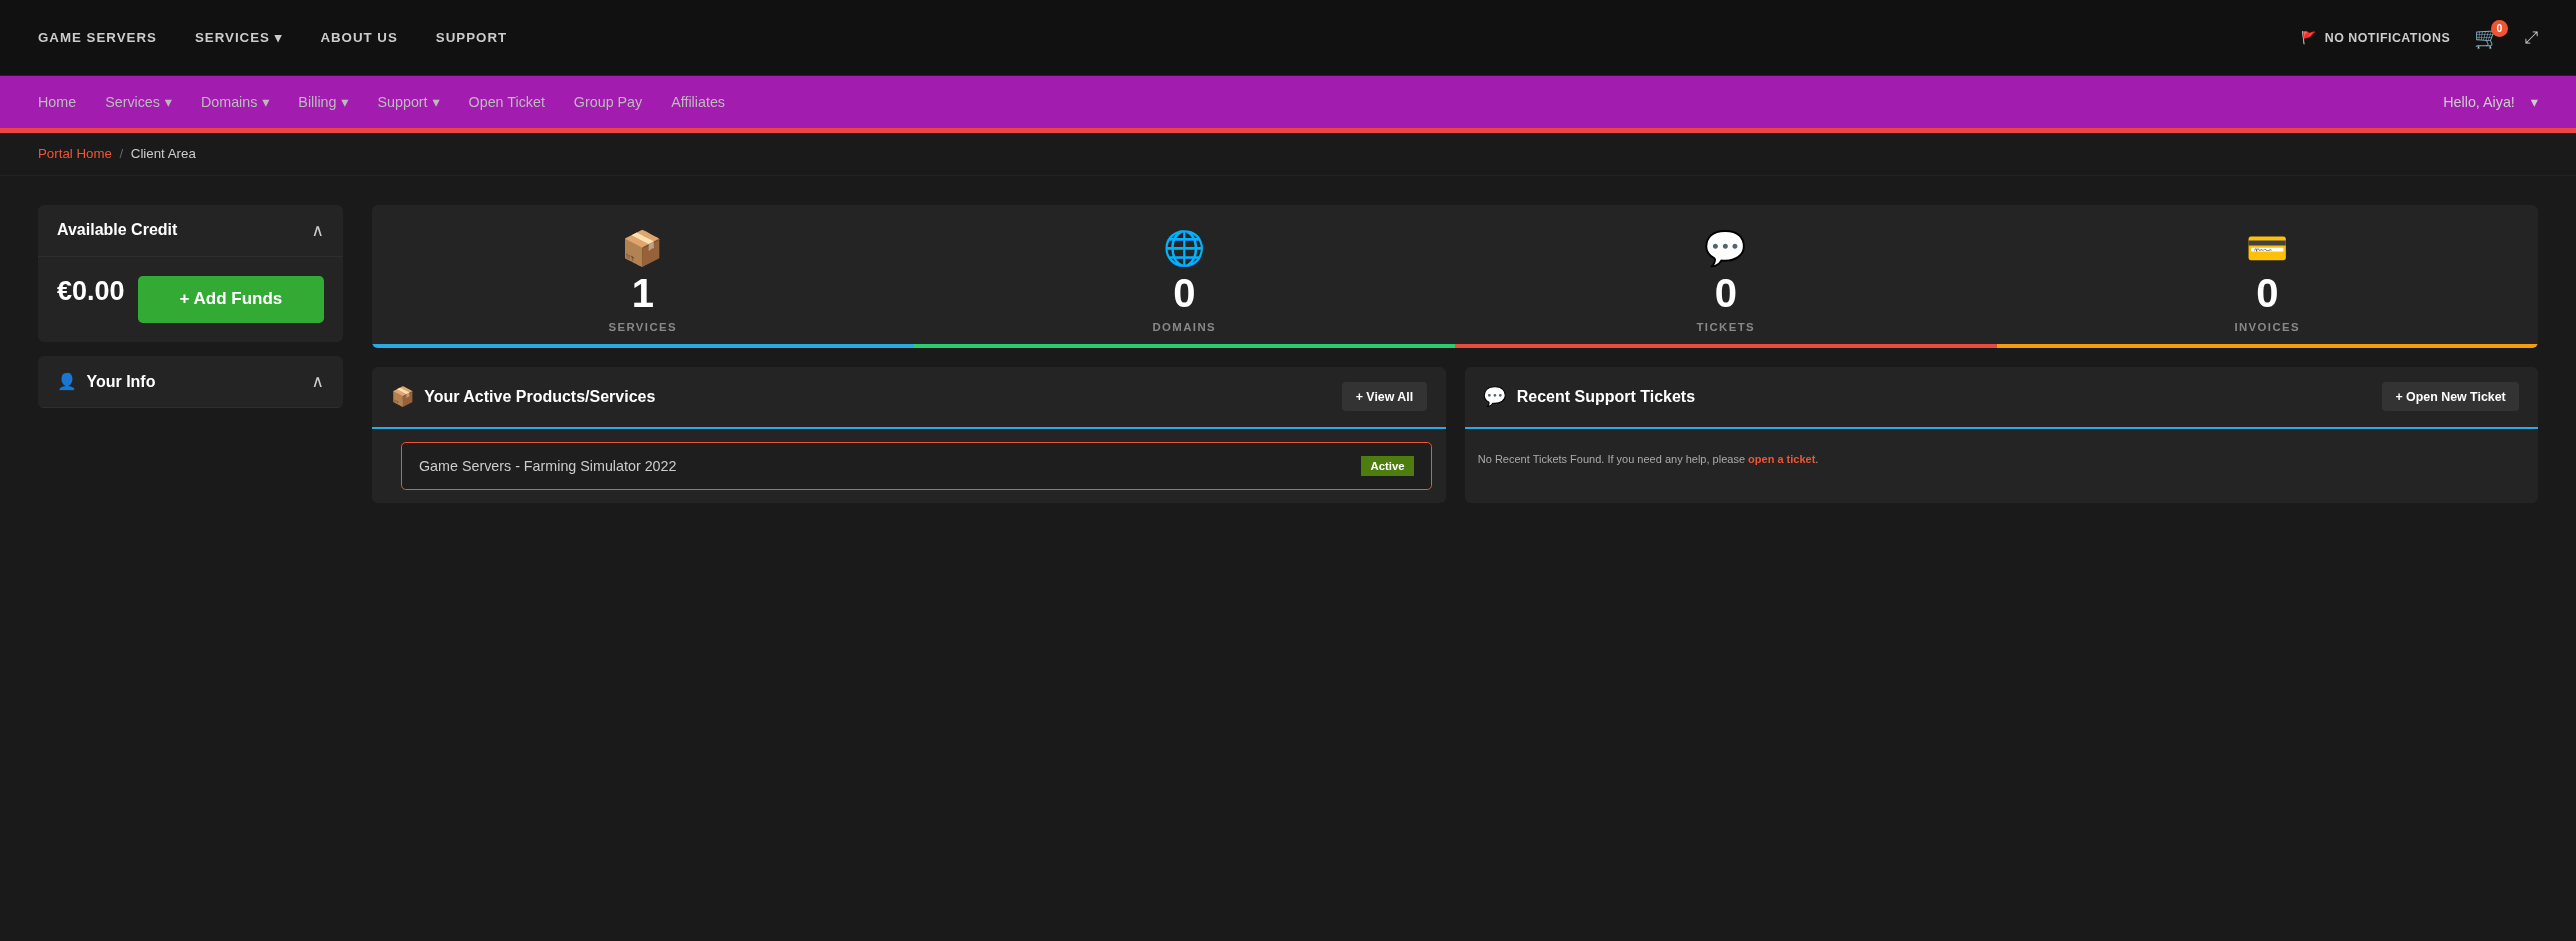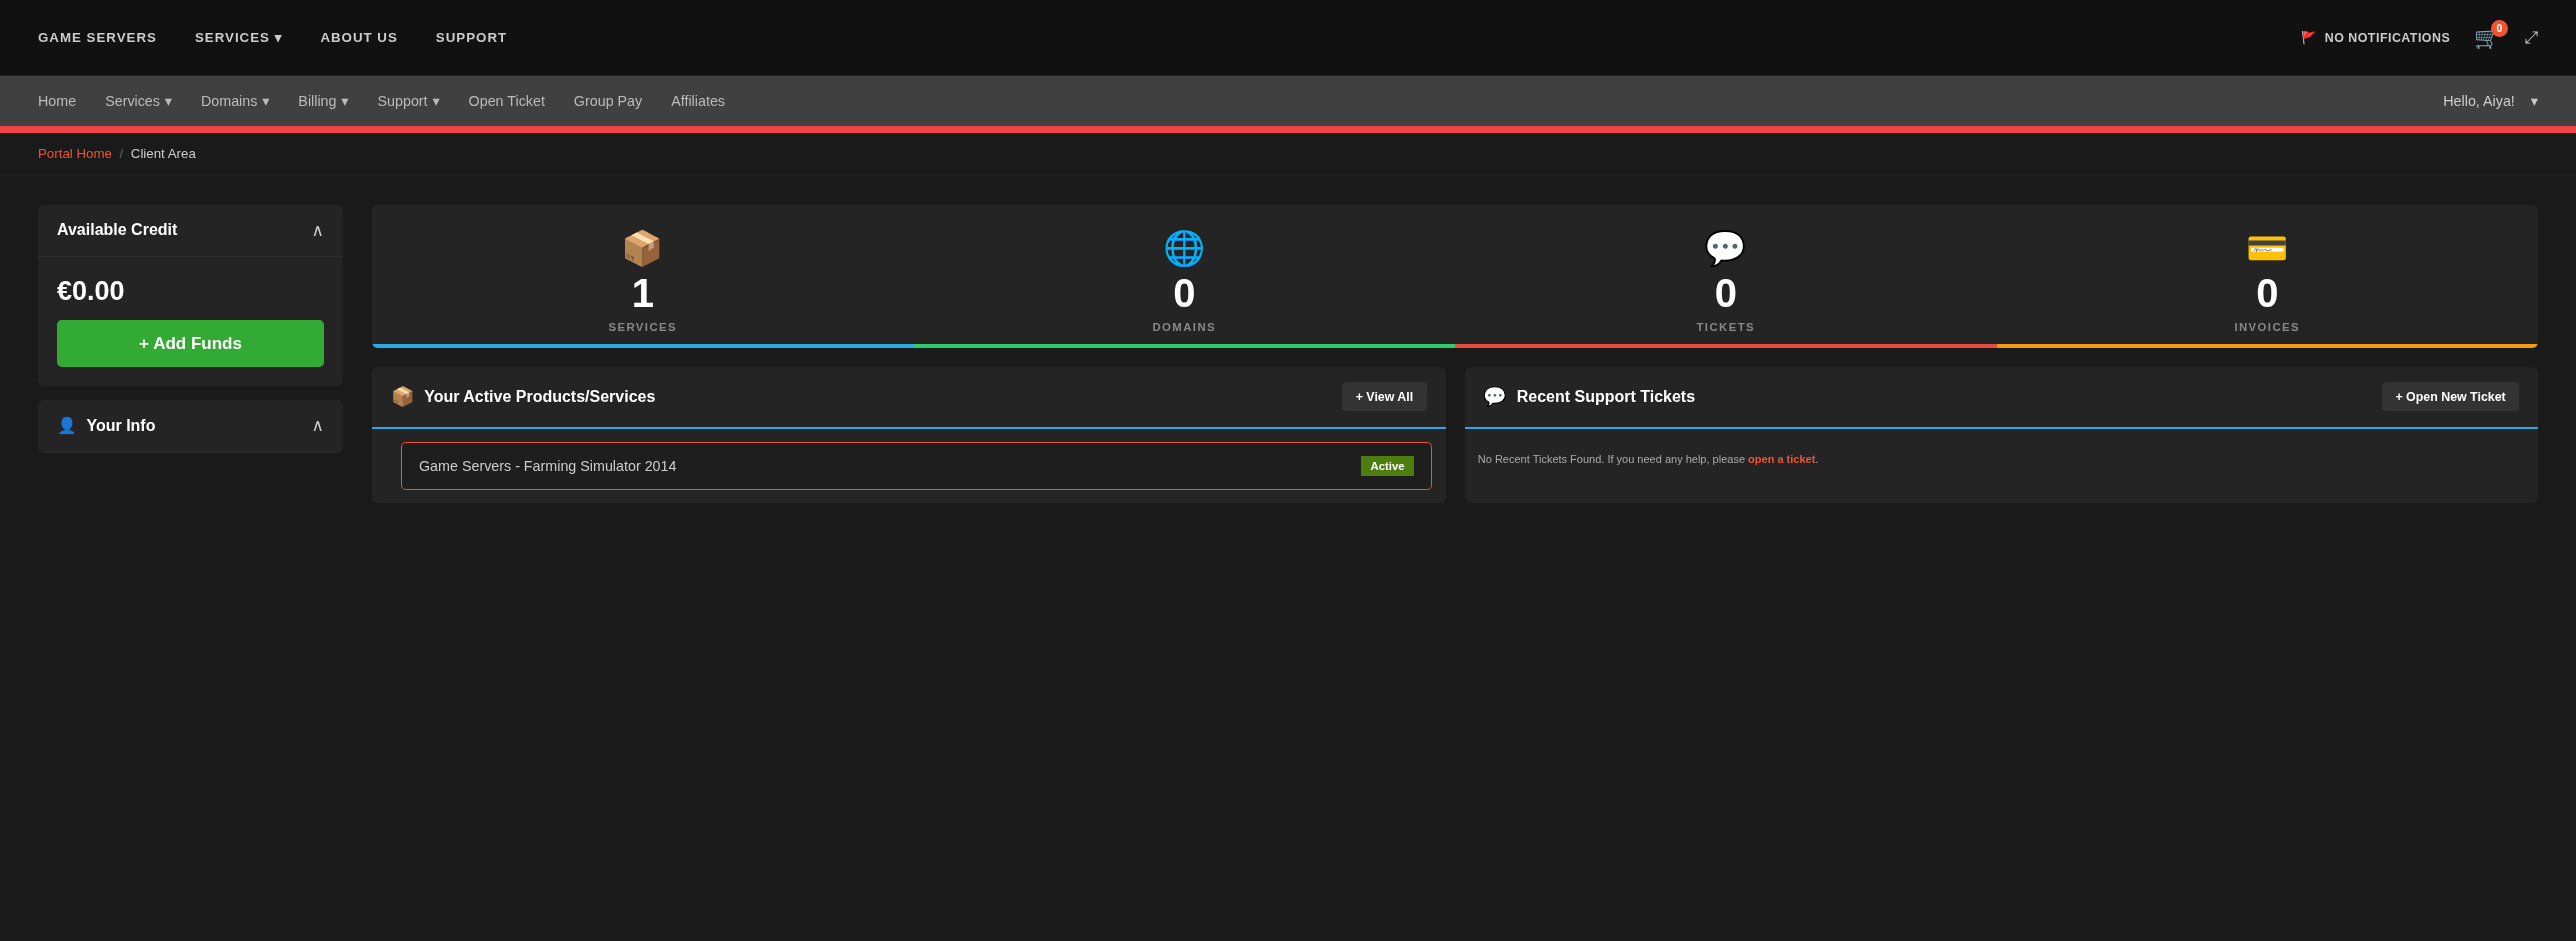--- a/index.html
+++ b/index.html
@@ -88,26 +88,26 @@
       font-size: 10.5px;
       display: flex;
       align-items: center;
       justify-content: center;
       font-weight: 700;
     }
     .expand-icon { font-size: 17px; color: #ccc; cursor: pointer; }
 
     
     .sec-nav {
-      background: #404040;
+      background: #a21caf;
       display: flex;
       align-items: center;
       padding: 0 38px;
       height: 57px;
-      border-bottom: 7px solid #ef4444;
+      border-bottom: 5px solid #ef4444;
       justify-content: space-between;
     }
     .sec-nav-left {
       display: flex;
       align-items: center;
       gap: 29px;
     }
     .sec-nav-link {
       color: #bbb;
       text-decoration: none;
@@ -175,21 +175,21 @@
     }
     .sidebar-card-title {
       font-size: 16px;
       font-weight: 700;
       color: #fff;
     }
     .chevron-icon { color: #ccc; font-size: 17px; }
     .sidebar-card-body {
       padding: 19px;
       display: flex;
-      flex-direction: column;
+      flex-direction: row;
       align-items: flex-start;
       gap: 13.3px;
     }
     .credit-amount {
       font-size: 27px;
       font-weight: 700;
       color: #fff;
     }
     .add-funds-btn {
       background: #3a3;
@@ -477,21 +477,21 @@
         <div class="panel-header">
           <div class="panel-title">
             <span class="panel-title-icon">📦</span>
             <span>Your Active Products/Services</span>
           </div>
           <button class="view-all-btn">+ View All</button>
         </div>
         <div class="panel-body" style="position:relative; padding-left: 29px;">
           <span class="arrow-indicator">➤</span>
           <div class="service-item">
-            <span class="service-name">Game Servers - Farming Simulator 2014</span>
+            <span class="service-name">Game Servers - Farming Simulator 2022</span>
             <span class="active-badge">Active</span>
           </div>
         </div>
       </div>
 
       <div class="panel">
         <div class="panel-header tickets-border">
           <div class="panel-title">
             <span class="panel-title-icon">💬</span>
             <span>Recent Support Tickets</span>

